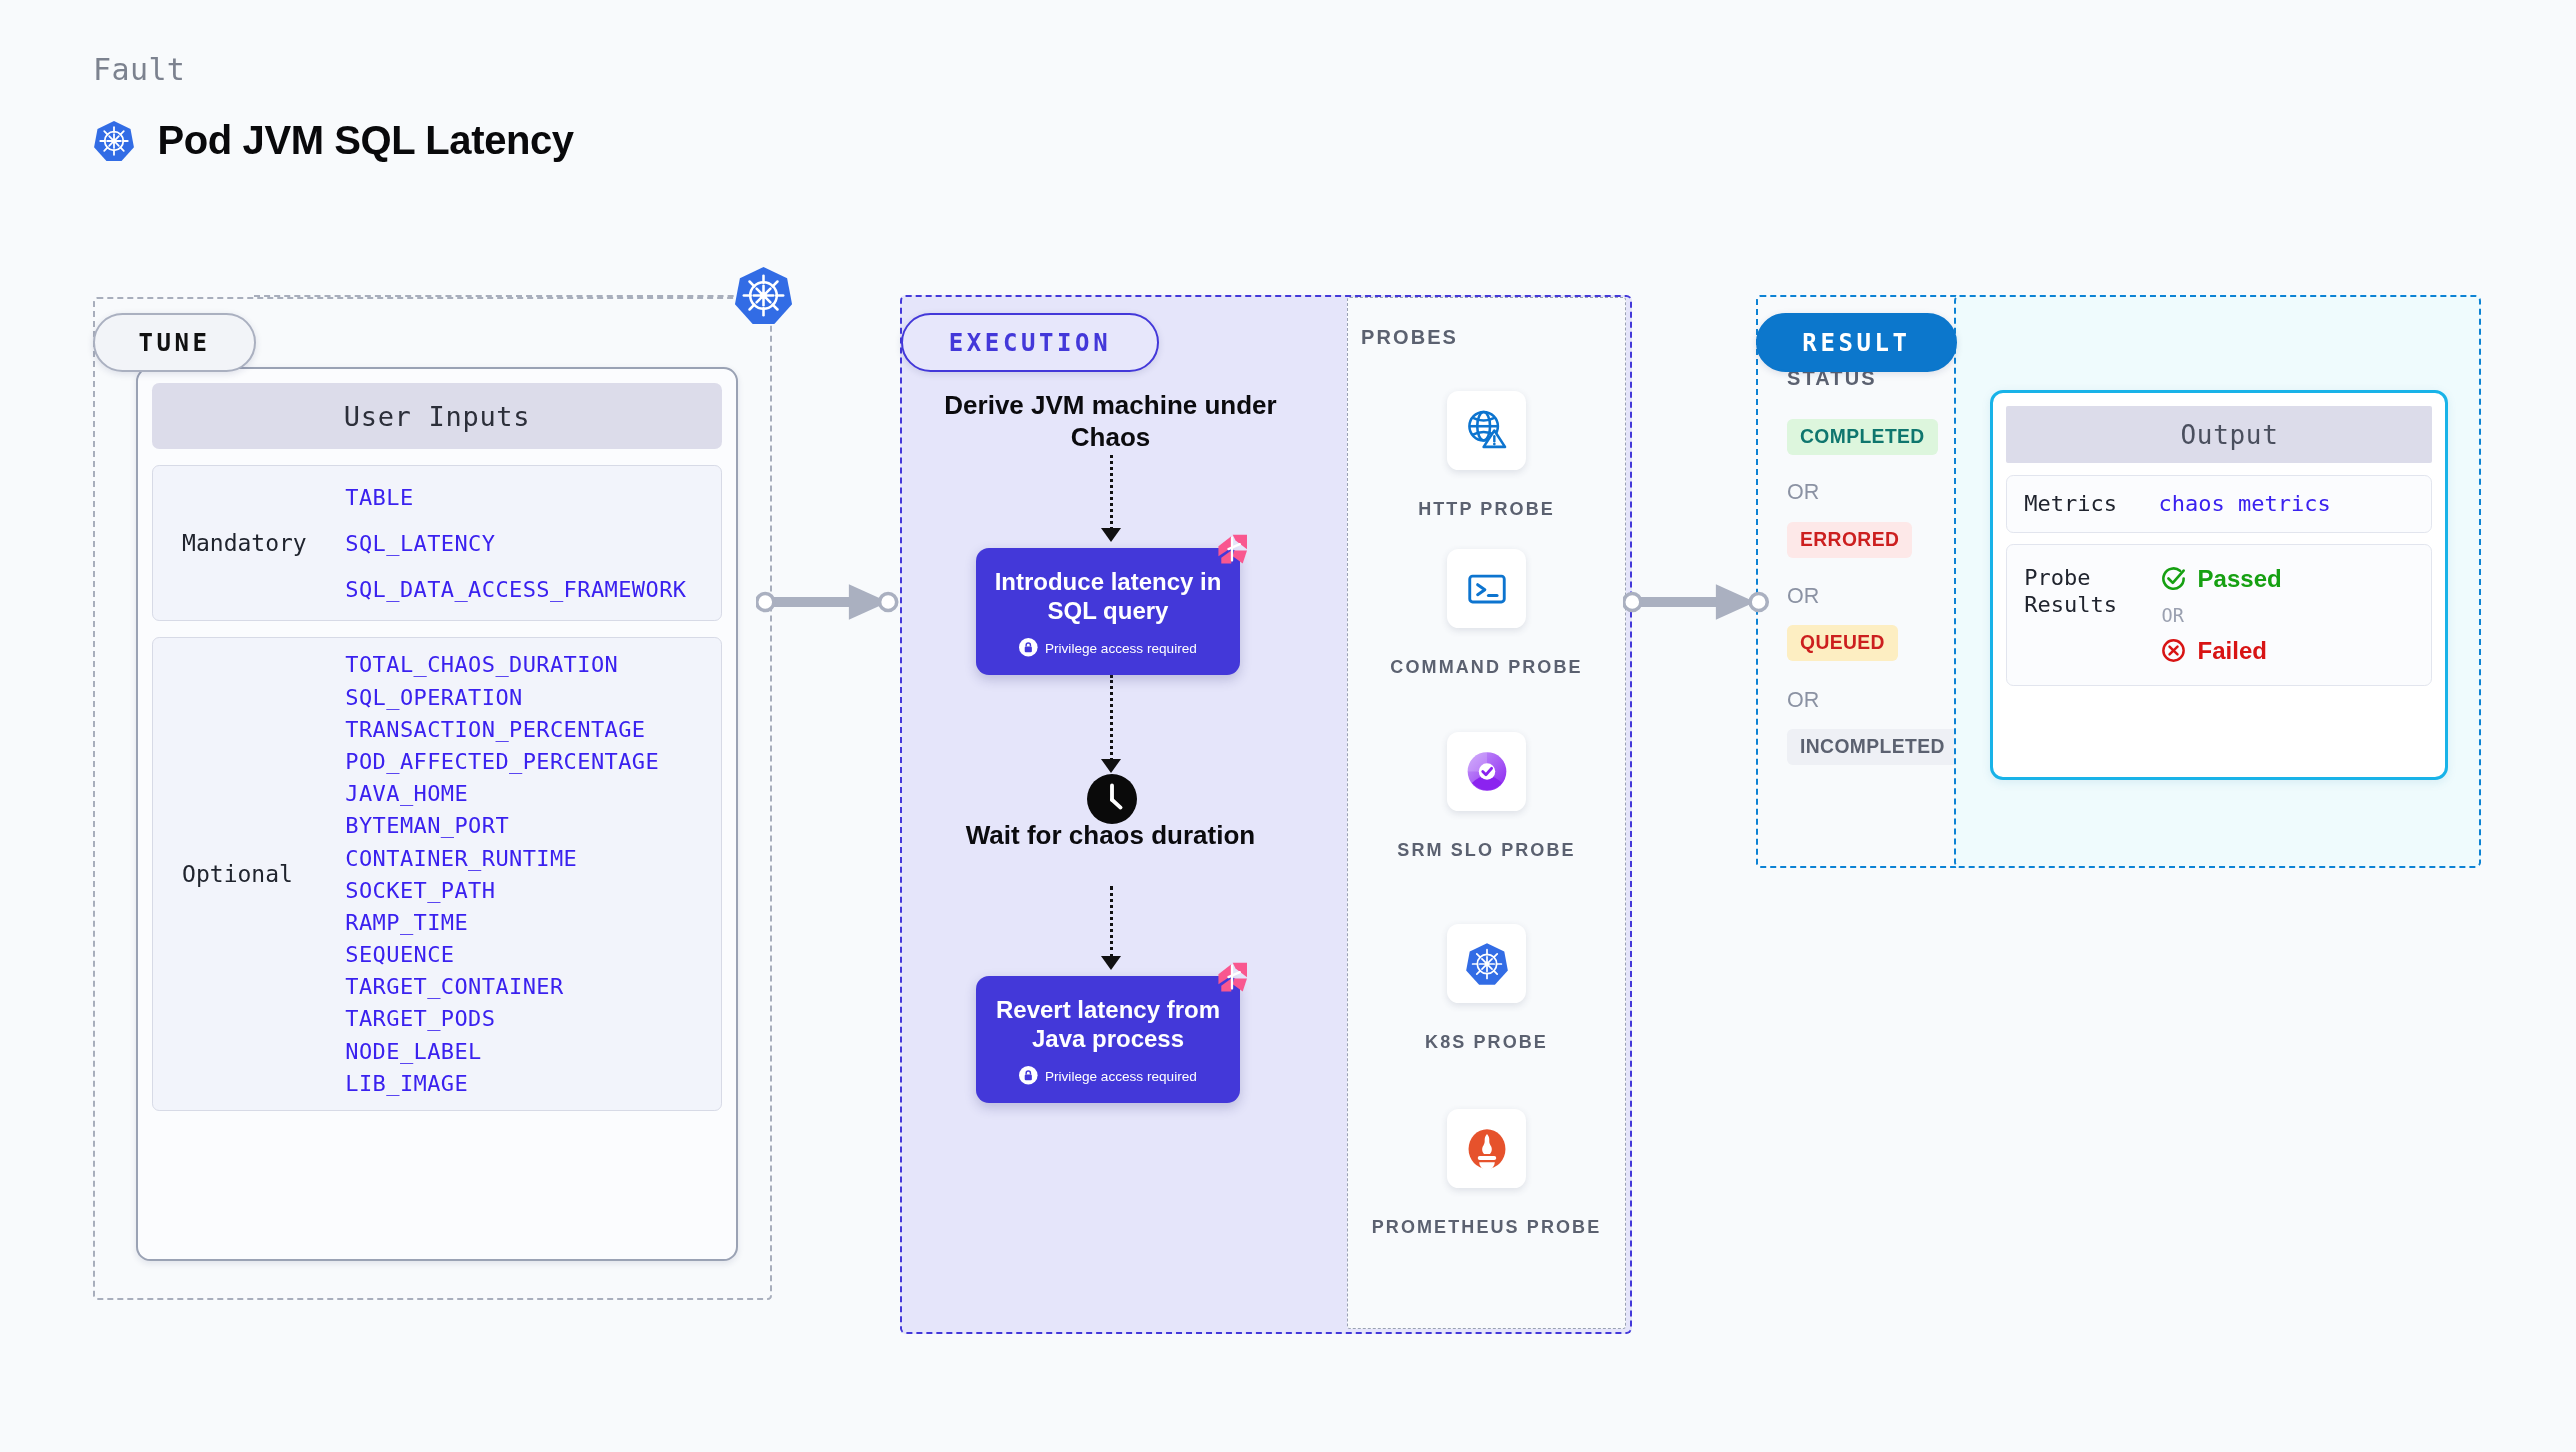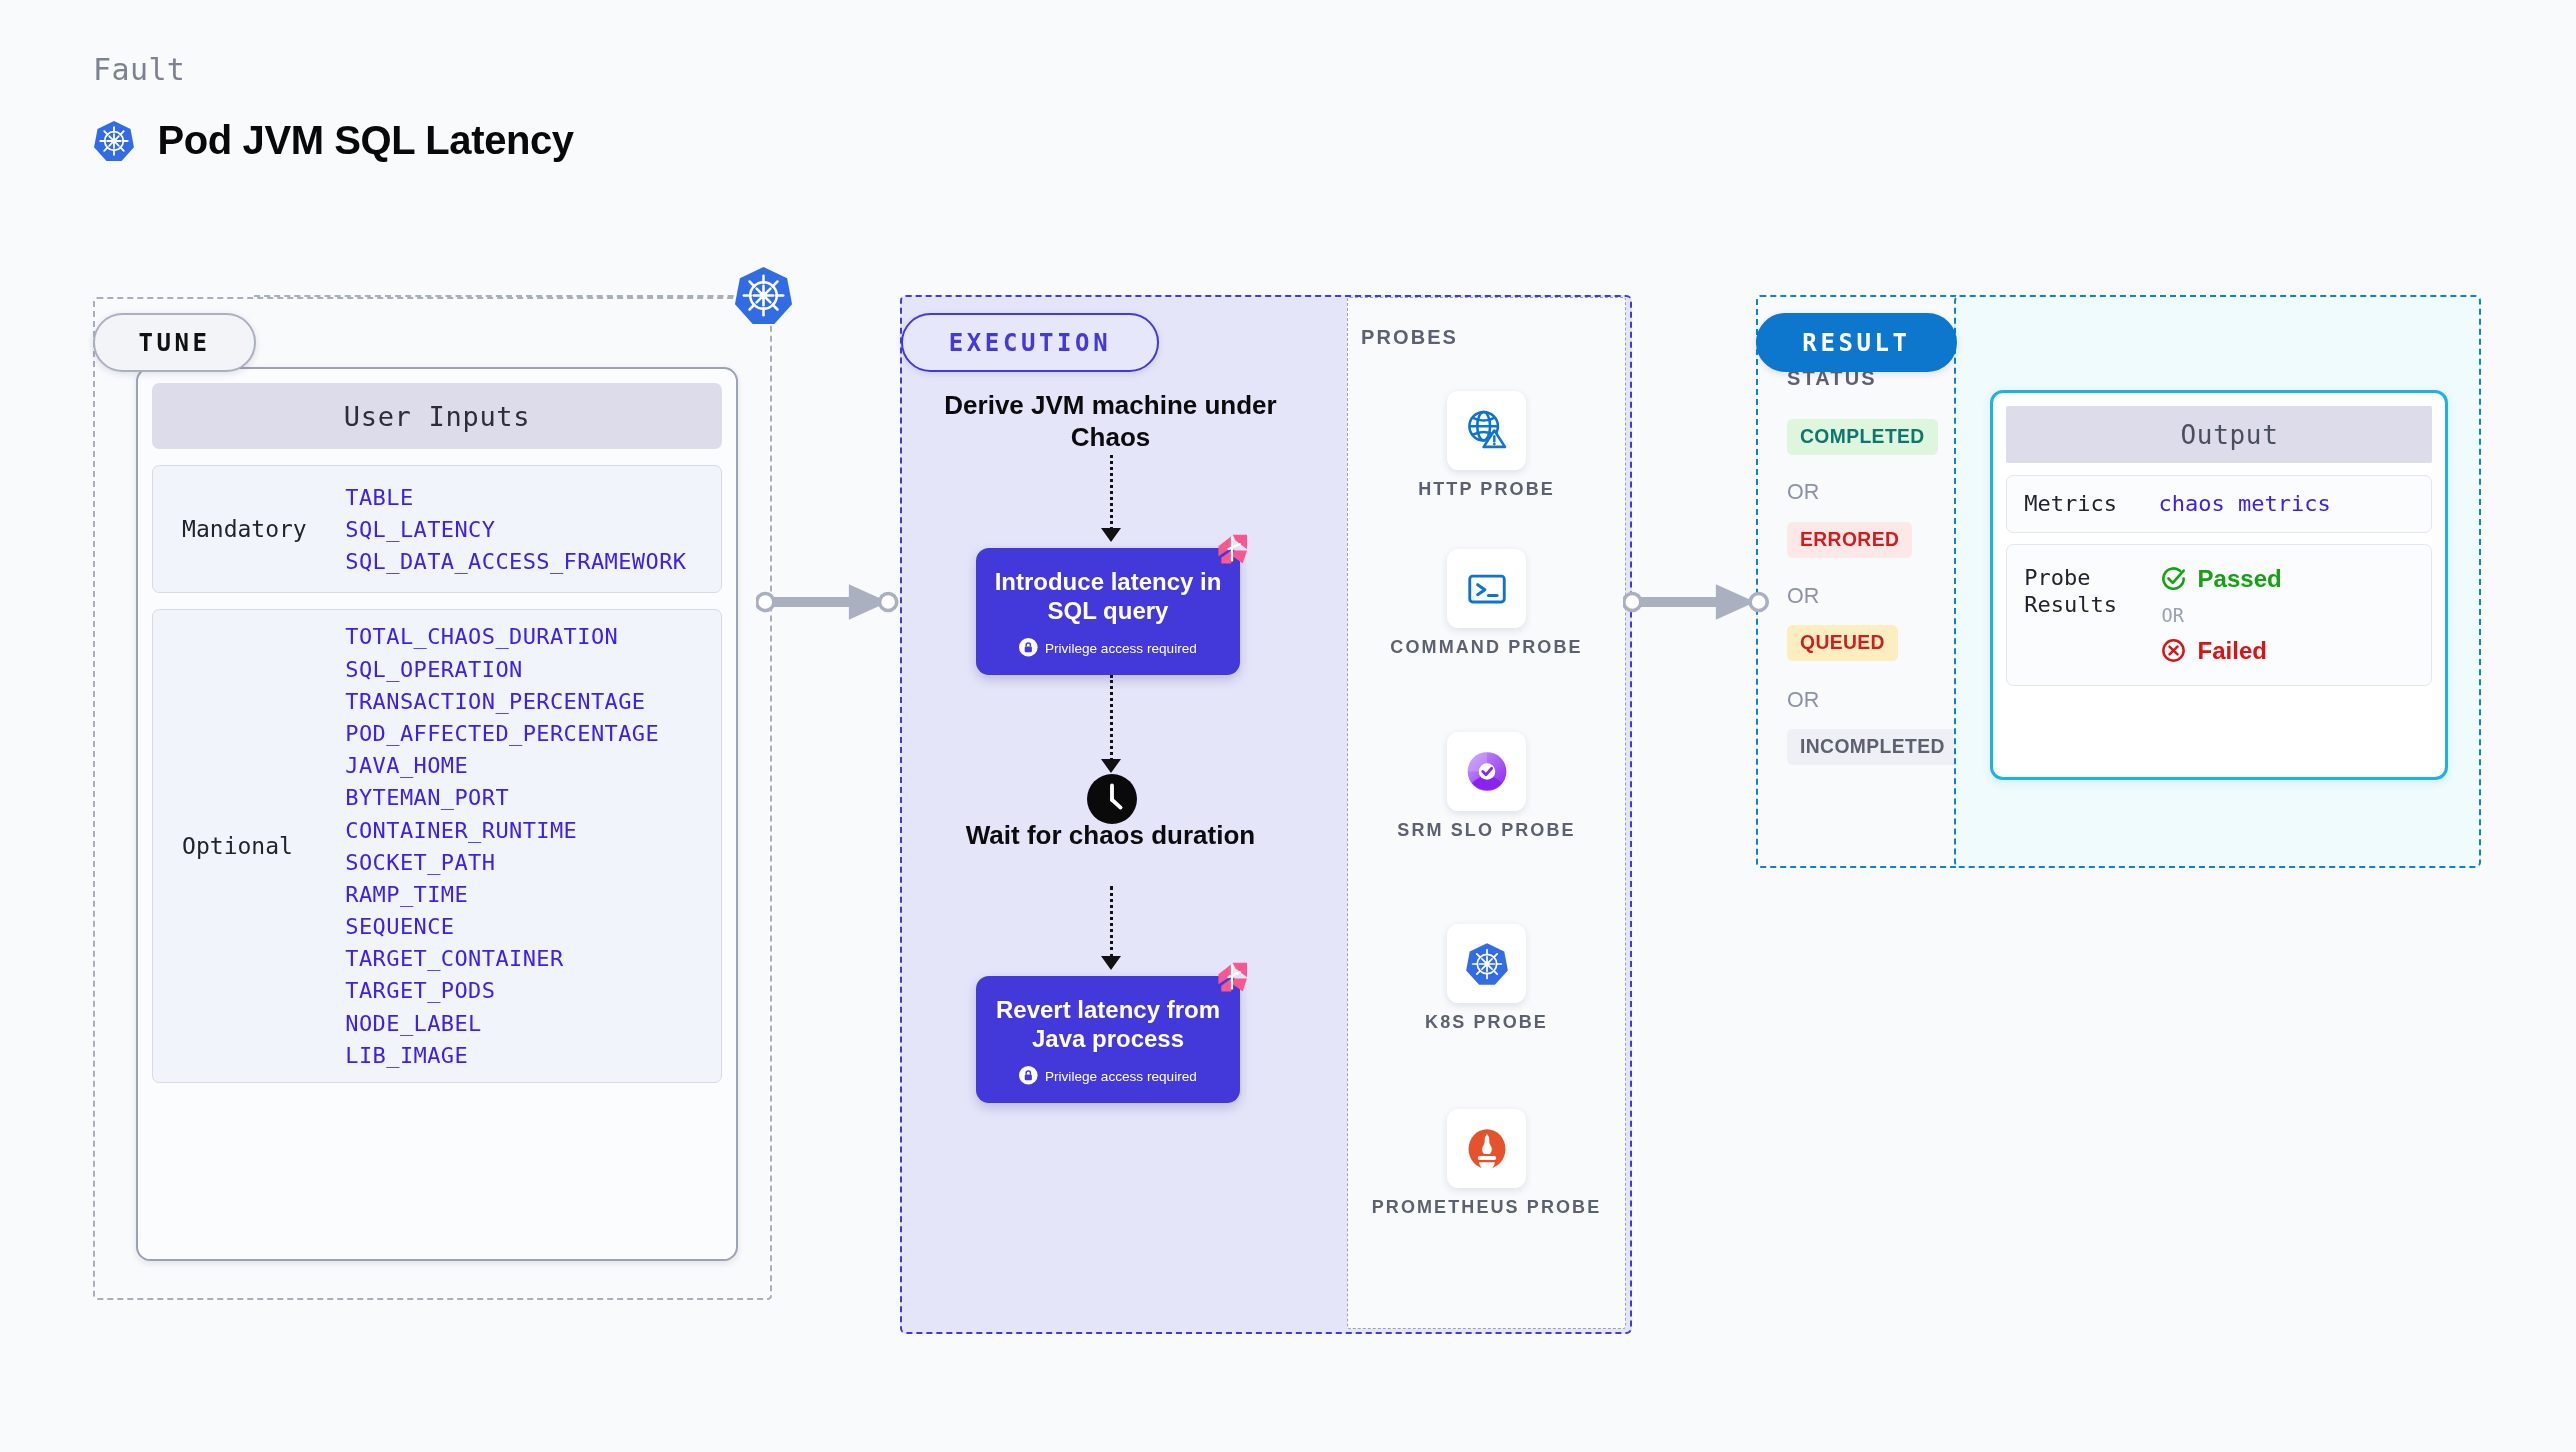--- a/index.html
+++ b/index.html
@@ -116,21 +116,21 @@
     background: #f2f4fb; border: 1.4px solid #d7dae6; border-radius: 7.2px;
     display: flex; align-items: center;
     padding: 18.6px 7.2px 18.6px 13px;
   }
   .param-kind {
     width: 179px; flex: 0 0 179px;
     font-family: "DejaVu Sans Mono", monospace;
     font-size: 23px; color: #20242e;
     text-align: left; padding-left: 15.8px;
   }
-  .param-list { display: flex; flex-direction: column; gap: 7px; }
+  .param-list { display: flex; flex-direction: column; gap: 21px; }
   .param-item {
     font-family: "DejaVu Sans Mono", monospace;
     font-size: 22px; color: #3a21ef; letter-spacing: 0.4px;
     white-space: nowrap;
   }
   #optional-block { padding: 14.3px 7.2px 14.3px 13px; }
   #optional-block .param-list { gap: 7.2px; }
 
   
   .exec-text {
@@ -189,21 +189,21 @@
   .probe {
     position: absolute; width: 279px;
     display: flex; flex-direction: column; align-items: center;
   }
   .probe-tile {
     width: 79px; height: 79px; background: #fff; border-radius: 11.5px;
     display: flex; align-items: center; justify-content: center;
     box-shadow: 0 2.1px 7.2px rgba(50,60,90,.12);
   }
   .probe-name {
-    margin-top: 8px; text-align: center;
+    margin-top: 28px; text-align: center;
     font-size: 18px; font-weight: 700; color: #5b6170;
     letter-spacing: 2.1px; line-height: 1.25;
   }
   #probe-http  { left: 1347px; top: 391px; }
   #probe-cmd   { left: 1347px; top: 549px; }
   #probe-srm   { left: 1347px; top: 732px; }
   #probe-k8s   { left: 1347px; top: 924px; }
   #probe-prom  { left: 1347px; top: 1109px; }
 
   

